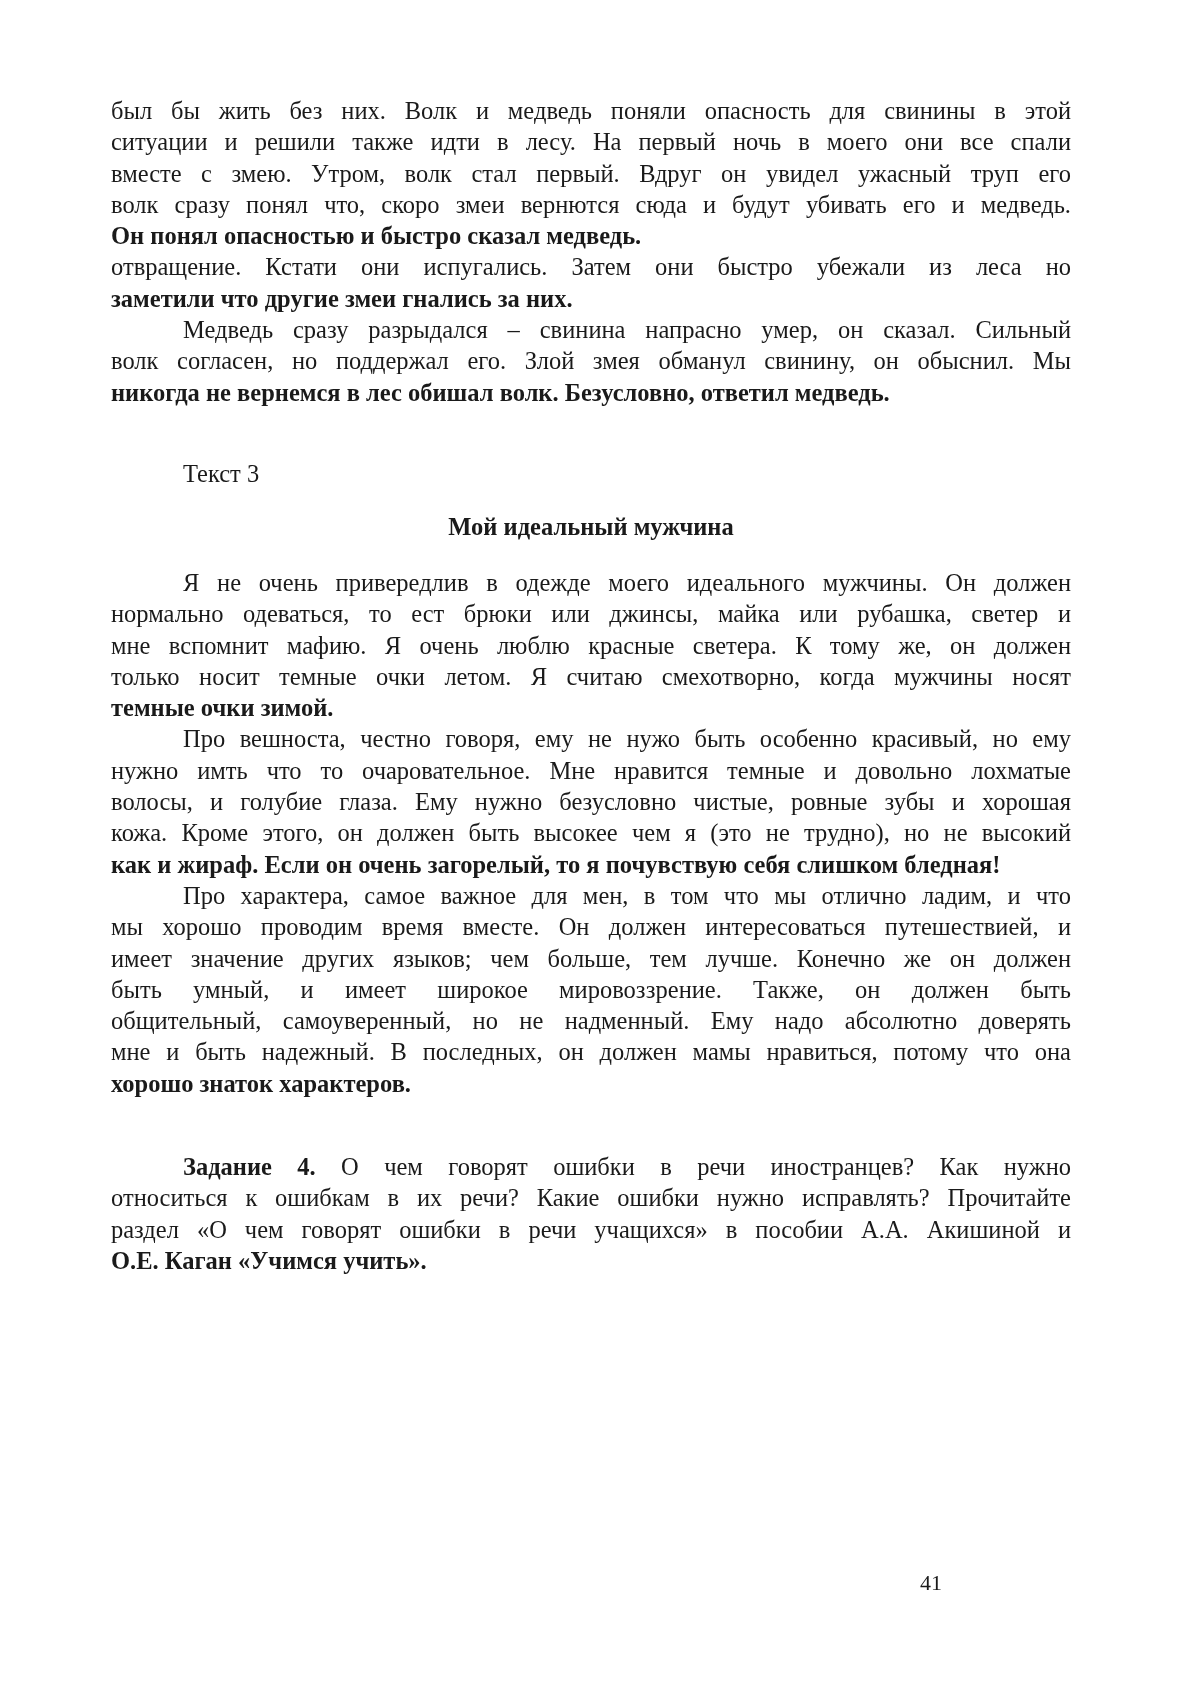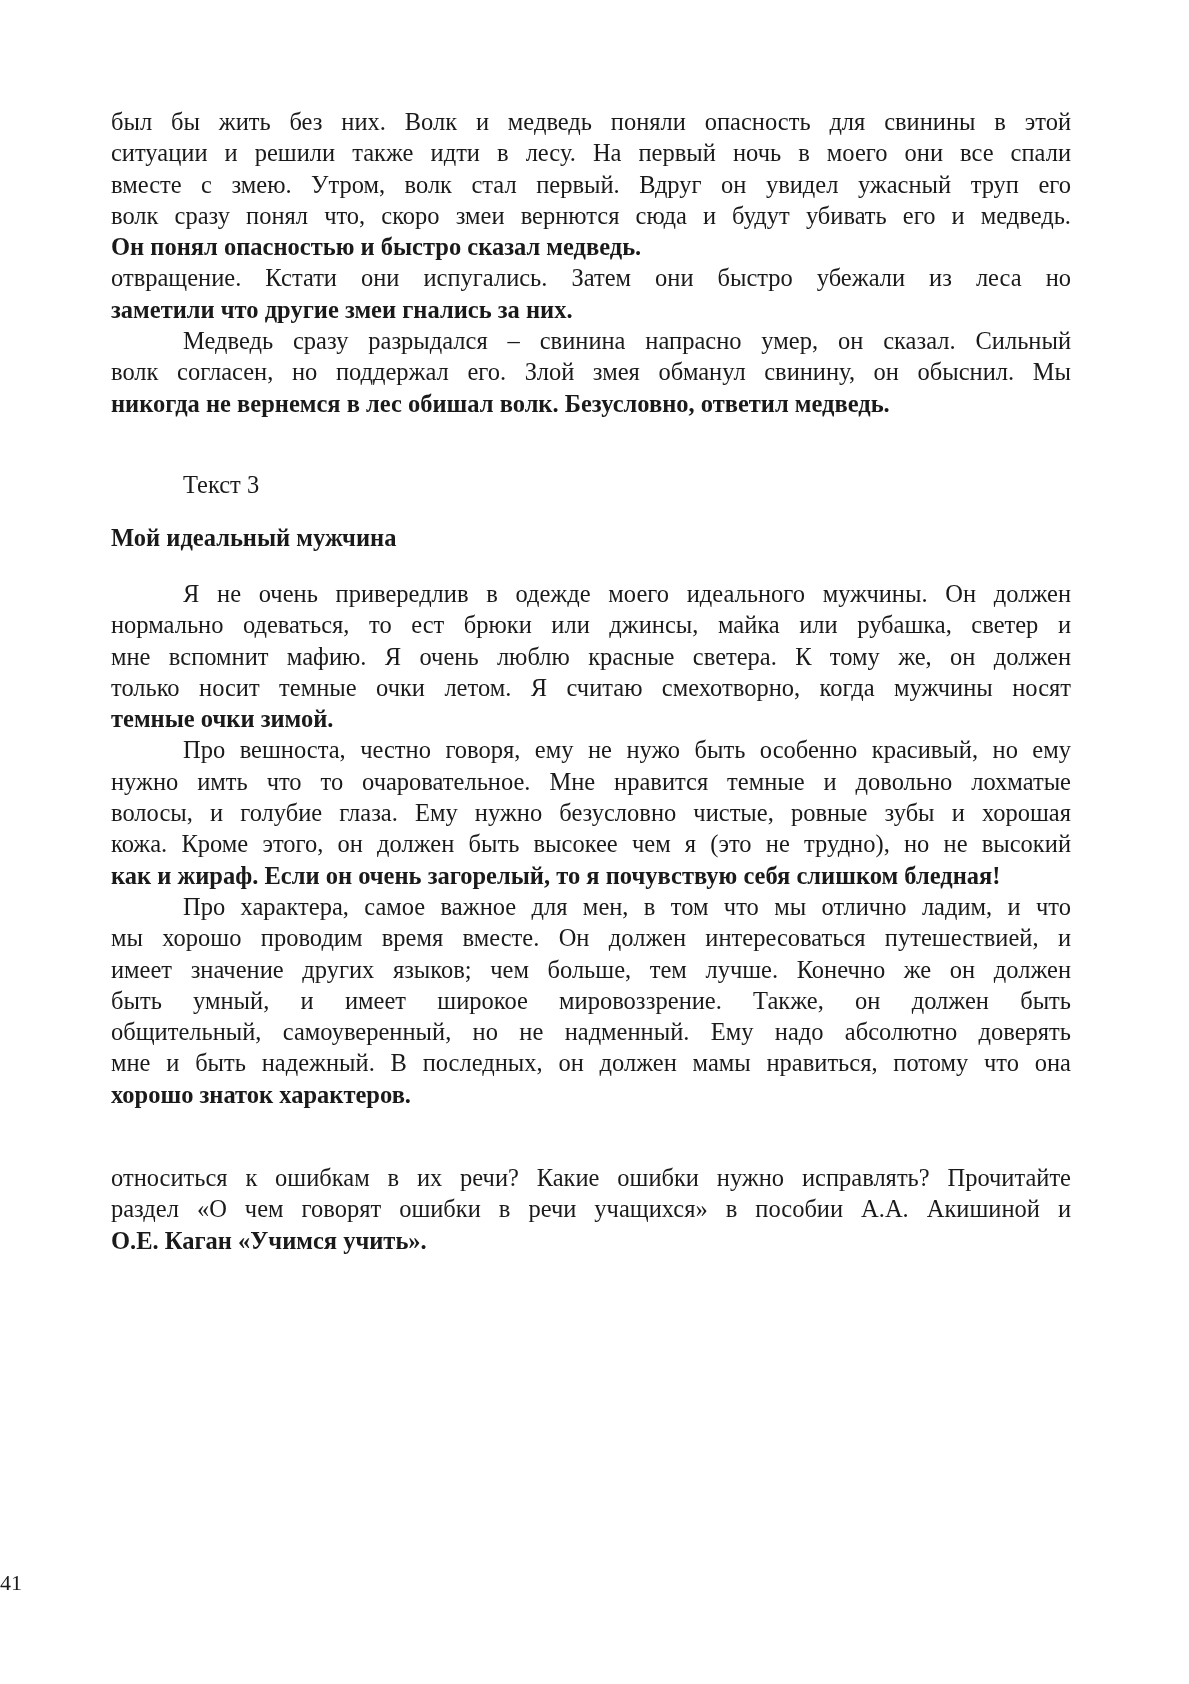--- a/index.html
+++ b/index.html
@@ -11,21 +11,21 @@
       width: 1189px;
       height: 1684px;
       position: relative;
       overflow: hidden;
       font-family: "Liberation Serif", "DejaVu Serif", serif;
       color: #1a1a1a;
     }
     .page {
       position: absolute;
       left: 111px;
-      top: 106px;
+      top: 95px;
       width: 960px;
     }
     .line {
       font-size: 24.5px;
       line-height: 31.3px;
       height: 31.3px;
       white-space: nowrap;
       text-align: justify;
       text-align-last: justify;
       display: block;
@@ -44,31 +44,31 @@
       font-weight: normal;
       font-size: 24.5px;
       line-height: 31px;
       padding-left: 72px;
     }
     .gap-heading2 { height: 22px; }
     .heading-title {
       font-weight: bold;
       font-size: 24.5px;
       line-height: 31px;
-      text-align: left;
+      text-align: center;
     }
     .gap-body { height: 25px; }
     .gap-task { height: 52px; }
     .bold { font-weight: bold; }
     .page-number {
       position: absolute;
       left: 0;
       width: 942px;
       top: 1570px;
-      text-align: left;
+      text-align: right;
       font-size: 22px;
     }
   </style>
 </head>
 <body>
 
 <div class="page">
 
   <div>
     <span class="line">был бы жить без них. Волк и медведь поняли опасность для свинины в этой</span>
@@ -122,20 +122,21 @@
     <span class="line">имеет значение других языков; чем больше, тем лучше. Конечно же он должен</span>
     <span class="line">быть умный, и имеет широкое мировоззрение. Также, он должен быть</span>
     <span class="line">общительный, самоуверенный, но не надменный. Ему надо абсолютно доверять</span>
     <span class="line">мне и быть надежный. В последных, он должен мамы нравиться, потому что она</span>
     <span class="line last">хорошо знаток характеров.</span>
   </div>
 
   <div class="gap-task"></div>
 
   <div>
+    <span class="line indent"><span class="bold">Задание 4.</span><span> О чем говорят ошибки в речи иностранцев? Как нужно</span></span>
     <span class="line">относиться к ошибкам в их речи? Какие ошибки нужно исправлять? Прочитайте</span>
     <span class="line">раздел «О чем говорят ошибки в речи учащихся» в пособии А.А. Акишиной и</span>
     <span class="line last">О.Е. Каган «Учимся учить».</span>
   </div>
 
 </div>
 
 <div class="page-number">41</div>
 
 </body></html>

